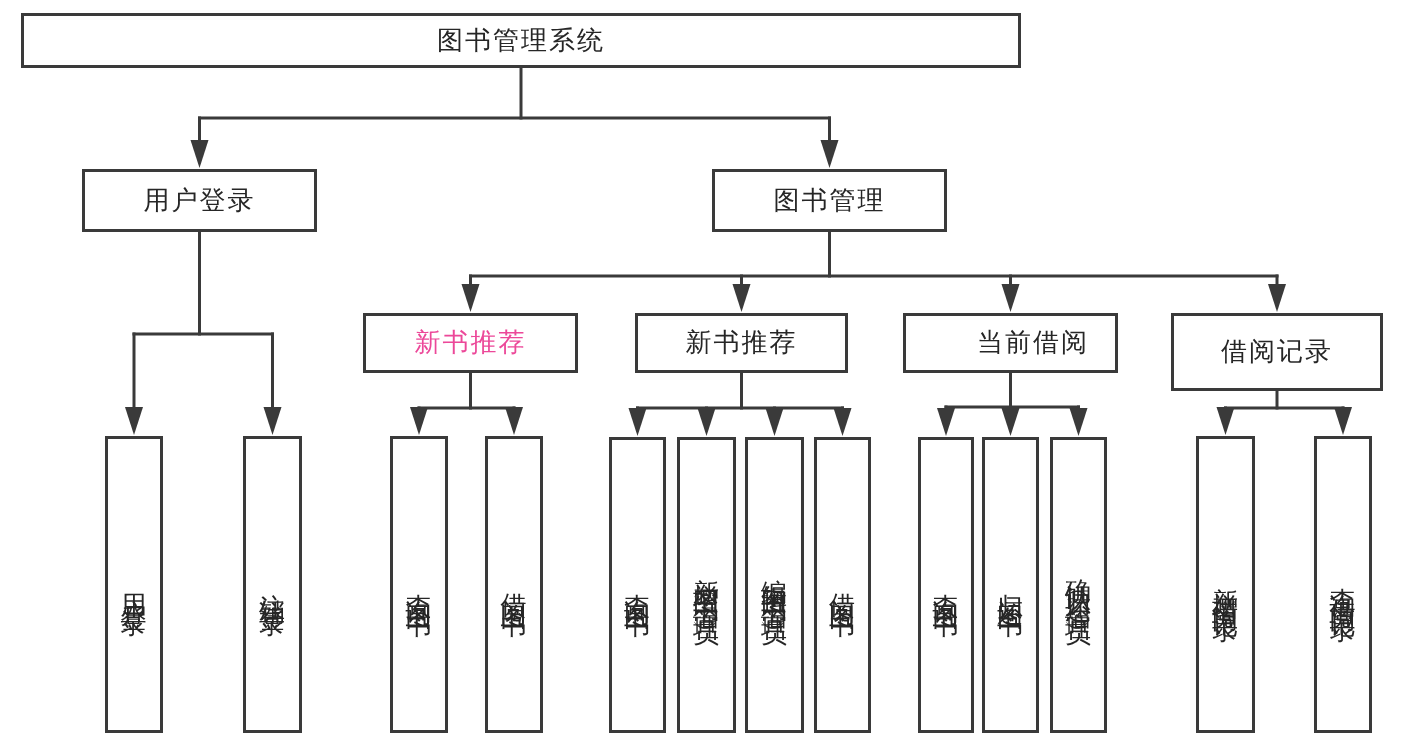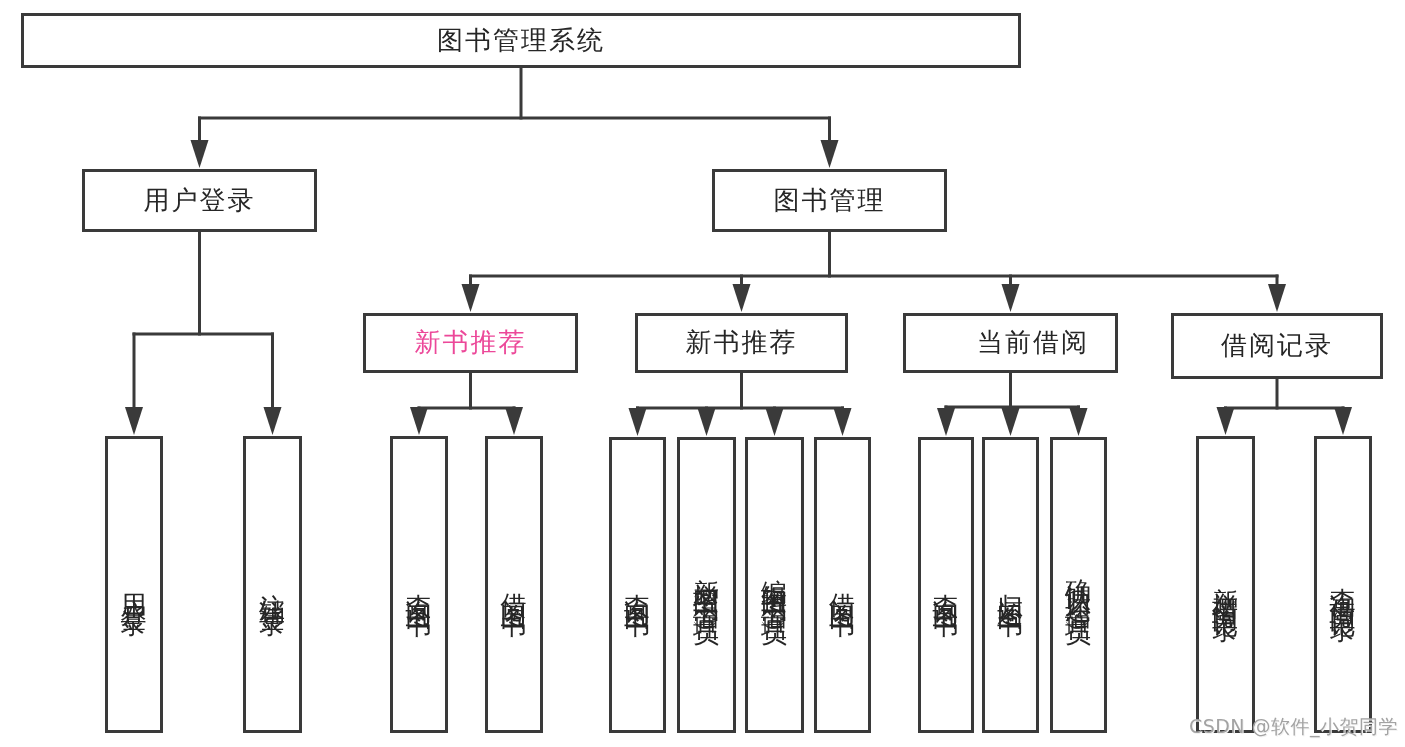--- a/index.html
+++ b/index.html
@@ -115,29 +115,28 @@
       <line x1="1343" y1="408" x2="1343" y2="414" stroke="#3a3a3a" stroke-width="3" stroke-linecap="square"></line>
       <polygon points="1334,407 1352,407 1343,435" fill="#3a3a3a"></polygon>
     </svg>
   <div id="nodes">
       <div class="node" style="left: 21px; top: 13px; width: 1000px; height: 55px; border-color: rgb(58, 58, 58); background: rgb(255, 255, 255); color: rgb(38, 38, 38);">图书管理系统</div>
       <div class="node" style="left: 82px; top: 169px; width: 235px; height: 63px; border-color: rgb(58, 58, 58); background: rgb(255, 255, 255); color: rgb(38, 38, 38);">用户登录</div>
       <div class="node" style="left: 712px; top: 169px; width: 235px; height: 63px; border-color: rgb(58, 58, 58); background: rgb(255, 255, 255); color: rgb(38, 38, 38);">图书管理</div>
       <div class="node" style="left: 363px; top: 313px; width: 215px; height: 60px; border-color: rgb(58, 58, 58); background: rgb(255, 255, 255); color: #ec4899;">新书推荐</div>
       <div class="node" style="left: 635px; top: 313px; width: 213px; height: 60px; border-color: rgb(58, 58, 58); background: rgb(255, 255, 255); color: rgb(38, 38, 38);">新书推荐</div>
       <div class="node" style="left: 903px; top: 313px; width: 215px; height: 60px; border-color: rgb(58, 58, 58); background: rgb(255, 255, 255); color: rgb(38, 38, 38); padding-left: 45px;">当前借阅</div>
-      <div class="node" style="left: 1171px; top: 313px; width: 212px; height: 66px; border-color: rgb(58, 58, 58); background: rgb(255, 255, 255); color: rgb(38, 38, 38);">借阅记录</div>
+      <div class="node" style="left: 1171px; top: 313px; width: 212px; height: 78px; border-color: rgb(58, 58, 58); background: rgb(255, 255, 255); color: rgb(38, 38, 38);">借阅记录</div>
       <div class="node vertical" style="left: 105px; top: 436px; width: 58px; height: 297px; border-color: rgb(58, 58, 58); background: rgb(255, 255, 255); color: rgb(38, 38, 38);">用户登录</div>
       <div class="node vertical" style="left: 243px; top: 436px; width: 59px; height: 297px; border-color: rgb(58, 58, 58); background: rgb(255, 255, 255); color: rgb(38, 38, 38);">注销登录</div>
       <div class="node vertical" style="left: 390px; top: 436px; width: 58px; height: 297px; border-color: rgb(58, 58, 58); background: rgb(255, 255, 255); color: rgb(38, 38, 38);">查询图书</div>
       <div class="node vertical" style="left: 485px; top: 436px; width: 58px; height: 297px; border-color: rgb(58, 58, 58); background: rgb(255, 255, 255); color: rgb(38, 38, 38);">借阅图书</div>
       <div class="node vertical" style="left: 609px; top: 437px; width: 57px; height: 296px; border-color: rgb(58, 58, 58); background: rgb(255, 255, 255); color: rgb(38, 38, 38);">查询图书</div>
       <div class="node vertical" style="left: 677px; top: 437px; width: 59px; height: 296px; border-color: rgb(58, 58, 58); background: rgb(255, 255, 255); color: rgb(38, 38, 38);">新增图书（管理员）</div>
       <div class="node vertical" style="left: 745px; top: 437px; width: 59px; height: 296px; border-color: rgb(58, 58, 58); background: rgb(255, 255, 255); color: rgb(38, 38, 38);">编辑图书（管理员）</div>
       <div class="node vertical" style="left: 814px; top: 437px; width: 57px; height: 296px; border-color: rgb(58, 58, 58); background: rgb(255, 255, 255); color: rgb(38, 38, 38);">借阅图书</div>
       <div class="node vertical" style="left: 918px; top: 437px; width: 56px; height: 296px; border-color: rgb(58, 58, 58); background: rgb(255, 255, 255); color: rgb(38, 38, 38);">查询图书</div>
       <div class="node vertical" style="left: 982px; top: 437px; width: 57px; height: 296px; border-color: rgb(58, 58, 58); background: rgb(255, 255, 255); color: rgb(38, 38, 38);">归还图书</div>
       <div class="node vertical" style="left: 1050px; top: 437px; width: 57px; height: 296px; border-color: rgb(58, 58, 58); background: rgb(255, 255, 255); color: rgb(38, 38, 38);">确认归还（管理员）</div>
       <div class="node vertical" style="left: 1196px; top: 436px; width: 59px; height: 297px; border-color: rgb(58, 58, 58); background: rgb(255, 255, 255); color: rgb(38, 38, 38);">新增借阅记录</div>
       <div class="node vertical" style="left: 1314px; top: 436px; width: 58px; height: 297px; border-color: rgb(58, 58, 58); background: rgb(255, 255, 255); color: rgb(38, 38, 38);">查询借阅记录</div>
     </div>
-  <div class="watermark">CSDN @软件_小贺同学</div>
 </div>
 
 </body></html>

